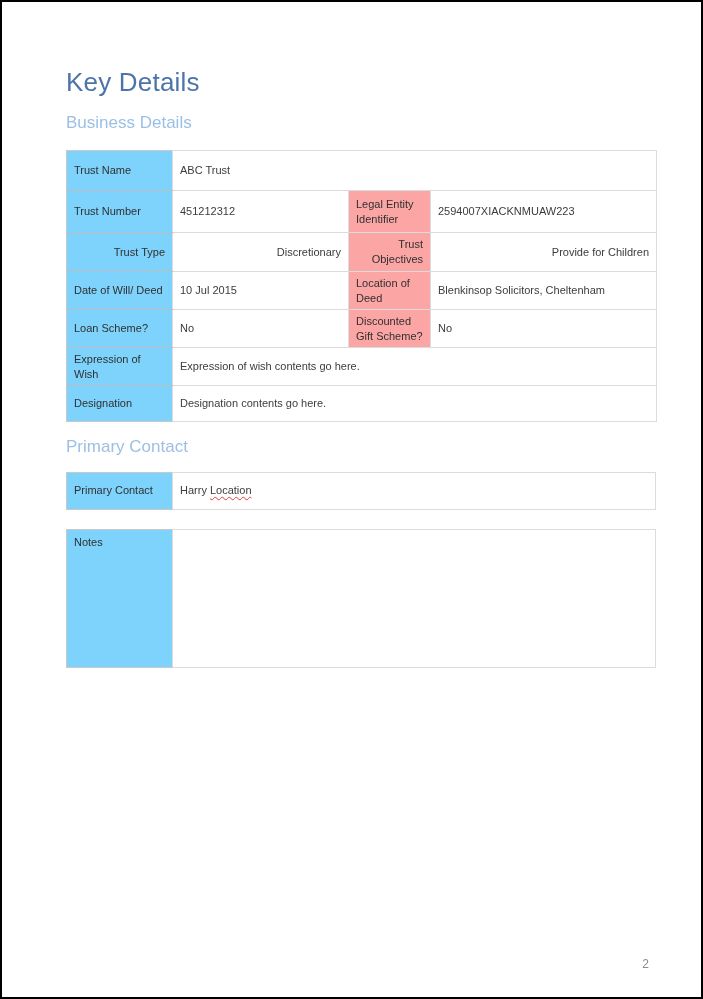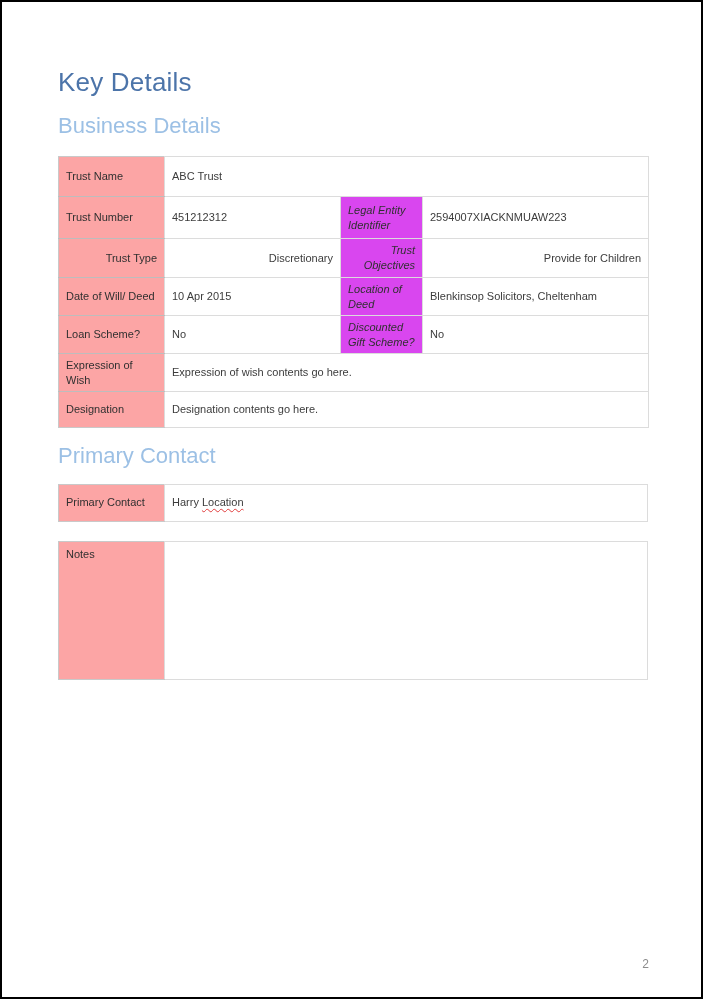--- a/index.html
+++ b/index.html
@@ -10,69 +10,68 @@
     position: relative;
     width: 703px;
     height: 999px;
     background: #ffffff;
     border: 2px solid #000000;
     overflow: hidden;
   }
 
   .content {
     position: absolute;
-    left: 56px;
+    left: 64px;
     top: 0;
     width: 590px;
   }
 
   .doc-title {
     margin-top: 66px;
     font-size: 26px;
     font-weight: 300;
     letter-spacing: 0.2px;
     color: #4c74a9;
     line-height: 1.15;
   }
 
   .section-heading {
     margin-top: 15px;
-    font-size: 22px;
+    font-size: 17px;
     font-weight: 400;
     color: #9cc0e5;
     line-height: 1.2;
   }
 
   table.keytable {
     border-collapse: collapse;
     table-layout: fixed;
     width: 590px;
     font-size: 11px;
     color: #3c3c3c;
   }
   .keytable td {
     border: 1px solid #dcdcdc;
     padding: 3px 7px;
     vertical-align: middle;
     line-height: 1.35;
     overflow: hidden;
   }
   .keytable td.lbl {
-    background: #fca5a5;
+    background: #7dd3fc;
     border-top-color: #bdbdbd;
     border-bottom-color: #bdbdbd;
     border-left-color: #c9c9c9;
     color: #303030;
   }
   .keytable tr:first-child td.lbl { border-top-color: #c9c9c9; }
   .keytable tr:last-child td.lbl { border-bottom-color: #c9c9c9; }
   .keytable td.sublbl {
-    background: #d946ef;
+    background: #fca5a5;
     color: #303030;
-    font-style: italic;
   }
 
   .biz-table { margin-top: 17px; }
   .pc-table  { margin-top: 14px; }
   .notes-table { margin-top: 19px; }
 
   .col1 { width: 106px; }
   .col2 { width: 176px; }
   .col3 { width: 82px; }
   .col4 { width: 226px; }
@@ -123,21 +122,21 @@
         <td>2594007XIACKNMUAW223</td>
       </tr>
       <tr style="height:39px;text-align:right;">
         <td class="lbl">Trust Type</td>
         <td>Discretionary</td>
         <td class="sublbl">Trust Objectives</td>
         <td>Provide for Children</td>
       </tr>
       <tr style="height:38px;">
         <td class="lbl">Date of Will/ Deed</td>
-        <td>10 Apr 2015</td>
+        <td>10 Jul 2015</td>
         <td class="sublbl">Location of Deed</td>
         <td>Blenkinsop Solicitors, Cheltenham</td>
       </tr>
       <tr style="height:38px;">
         <td class="lbl">Loan Scheme?</td>
         <td>No</td>
         <td class="sublbl">Discounted Gift Scheme?</td>
         <td>No</td>
       </tr>
       <tr style="height:38px;">

